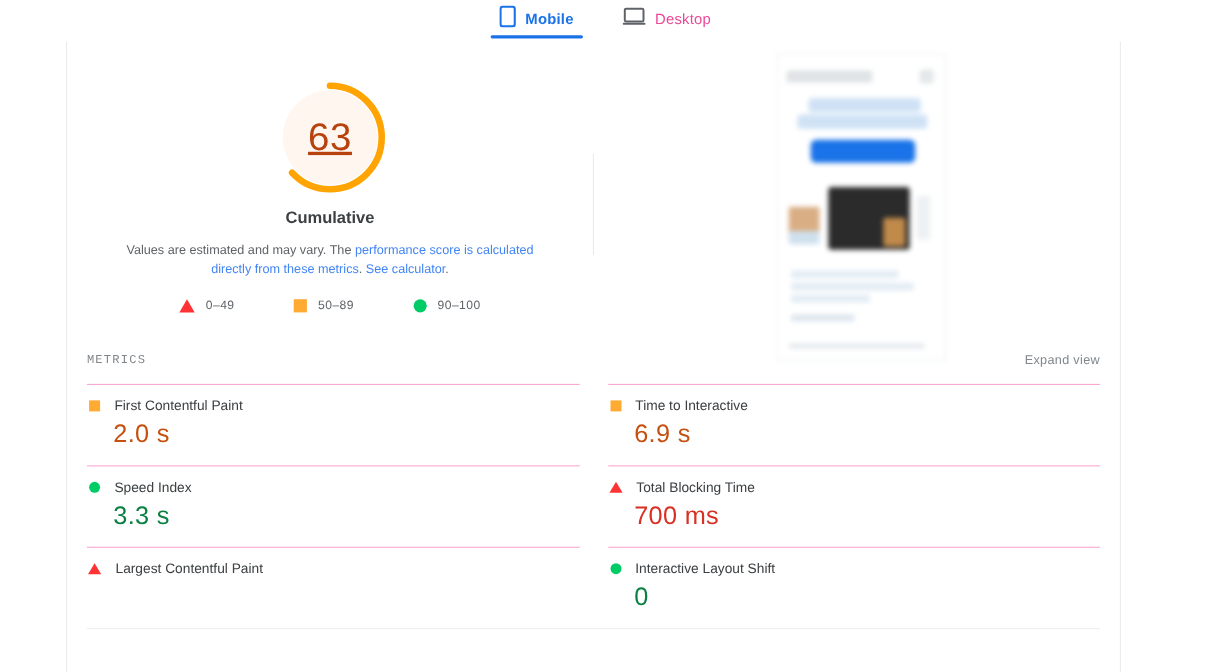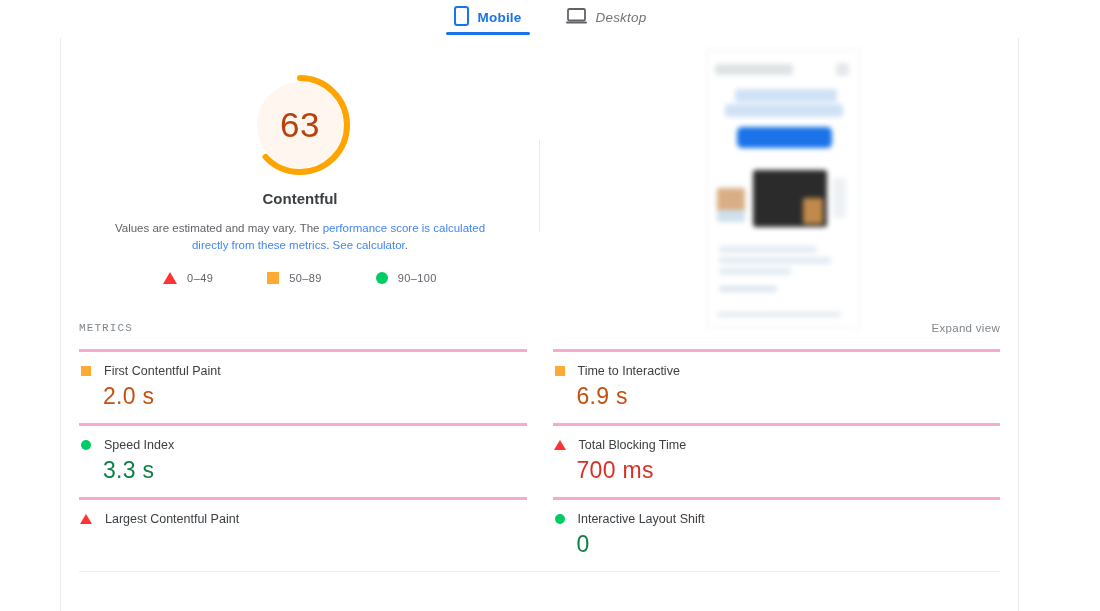--- a/index.html
+++ b/index.html
@@ -15,21 +15,21 @@
     position: absolute; top: 0; left: 0; width: 1100px; height: 37px;
     display: flex; justify-content: center; align-items: flex-start; gap: 12px;
   }
   .tab {
     display: flex; align-items: center; gap: 9px;
     height: 35px; padding: 0 16px;
     position: relative; cursor: pointer;
   }
   .tab-label { font-size: 13.5px; letter-spacing: .2px; }
   .tab.active .tab-label { color: #1a73e8; font-weight: bold; }
-  .tab.inactive .tab-label { color: #737373; font-style: italic; }
+  .tab.inactive .tab-label { color: #ec4899; }
   .tab-underline {
     position: absolute; left: 8px; right: 8px; bottom: 0;
     height: 3px; background: #1a73e8; border-radius: 2px;
   }
   .tabicon { display: block; }
 
   
   #report {
     position: absolute; left: 60px; top: 38px;
     width: 959px; height: 573px;
@@ -46,21 +46,21 @@
     position: absolute; left: 0; top: 0; width: 478px; height: 276px;
     display: flex; flex-direction: column; align-items: center;
   }
   #gauge-wrap {
     position: relative; width: 106px; height: 106px; margin-top: 34px;
   }
   #gauge-wrap svg { display: block; }
   #gauge-value {
     position: absolute; inset: 0;
     display: flex; align-items: center; justify-content: center;
-    font-size: 35px; color: #b8420e; letter-spacing: .5px;
+    font-size: 35px; color: #b8420e; letter-spacing: .5px; text-decoration: underline;
   }
   #gauge-title {
     margin-top: 12px; font-size: 15px; font-weight: bold; color: #3c4043;
   }
   #gauge-desc {
     margin-top: 13px; width: 400px; text-align: center;
     font-size: 11.5px; line-height: 17px; color: #5f6368;
   }
   #gauge-desc a { color: #4285f4; text-decoration: none; }
 
@@ -116,21 +116,21 @@
   }
   #metrics-label { font-size: 11px; letter-spacing: 1.1px; color: #80868b; font-family: Liberation Mono, monospace; }
   #expand-view { font-size: 11.5px; letter-spacing: .3px; color: #80868b; cursor: pointer; text-align: center; }
 
   #metrics-grid {
     margin: 7px 18px 0 18px;
     display: grid; grid-template-columns: 1fr 26px 1fr;
   }
   .mcol { display: flex; flex-direction: column; }
   .mrow {
-    border-top: 3px solid #f9a8d4;
+    border-top: 1px solid #f9a8d4;
     padding: 12px 0 10px 0;
     min-height: 74px;
   }
   .mrow-head { display: flex; align-items: center; gap: 13px; }
   .mname { font-size: 12.5px; color: #3c4043; }
   .mvalue { font-size: 23px; margin-top: 5px; padding-left: 24px; letter-spacing: .3px; }
   .m-tri {
     width: 0; height: 0; margin-left: 1px;
     border-left: 6px solid transparent; border-right: 6px solid transparent;
     border-bottom: 10px solid #f33;
@@ -177,21 +177,21 @@
 
       <div id="gauge-wrap">
         <svg width="106" height="106" viewBox="0 0 106 106">
           <circle cx="53" cy="53" r="43" fill="#fef6ef"></circle>
 
           <circle cx="53" cy="53" r="47" fill="none" stroke="#ffa400" stroke-width="6" stroke-linecap="round" stroke-dasharray="186 109" transform="rotate(-90 53 53)"></circle>
         </svg>
         <div id="gauge-value">63</div>
       </div>
 
-      <div id="gauge-title">Contentful</div>
+      <div id="gauge-title">Cumulative</div>
 
       <div id="gauge-desc">
         <span>Values are estimated and may vary. The </span><a href="#">performance score is calculated directly from these metrics</a><span>. </span><a href="#">See calculator</a><span>.</span>
       </div>
 
       <div id="legend">
         <div class="legend-item">
           <span class="sw-tri"></span>
           <span class="legend-label">0–49</span>
         </div>

